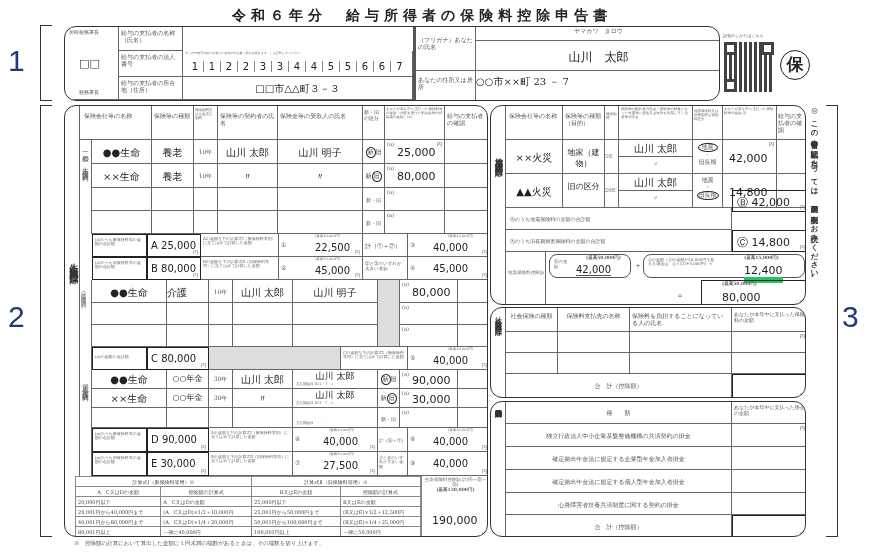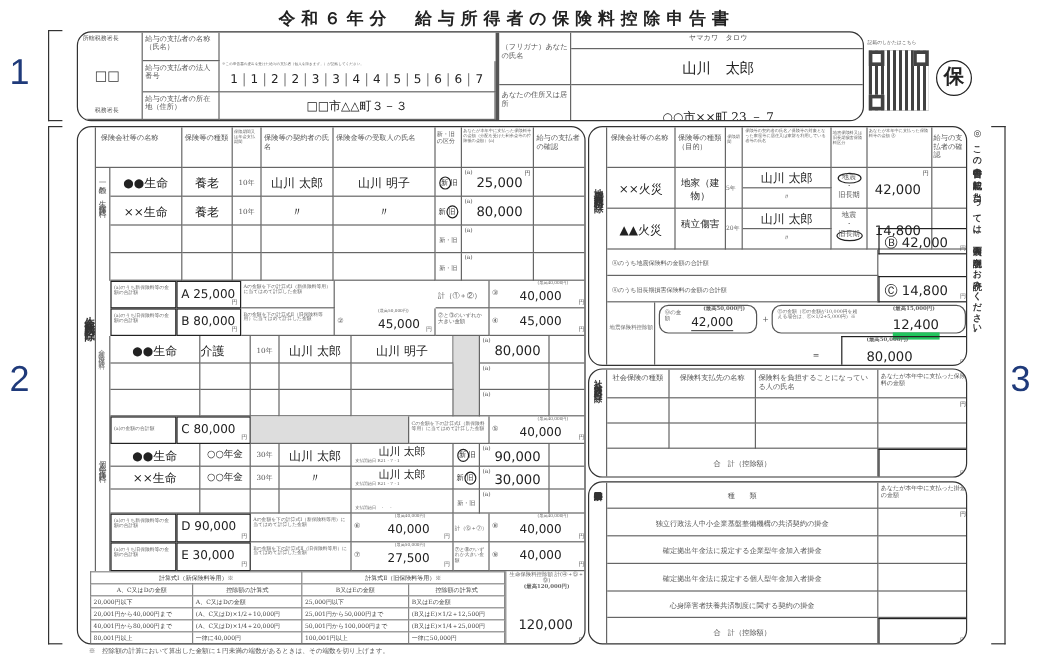--- a/index.html
+++ b/index.html
@@ -71,21 +71,21 @@
   <div class="cell" style="left:118px;top:50px;width:230px;height:23px;text-align:center;padding-top:5px"><span class="hand">□□市△△町３－３</span></div>
   <div style="position:absolute;left:348px;top:0;width:3px;height:73px;background:#555"></div>
   <div class="cell" style="left:351px;top:0;width:60px;height:44px;padding:10px 2px">
       <div class="lbl">（フリガナ）あなたの氏名</div>
     </div>
   <div class="cell" style="left:411px;top:0;width:245px;height:14px;text-align:center;border-right:none"><span class="lbl">ヤマカワ　タロウ</span></div>
   <div class="cell" style="left:411px;top:14px;width:245px;height:30px;text-align:center;padding-top:8px;border-right:none"><span class="hand" style="font-size:12px">山川　太郎</span></div>
   <div class="cell" style="left:351px;top:44px;width:60px;height:29px;padding:6px 2px;border-bottom:none">
       <div class="lbl">あなたの住所又は居所</div>
     </div>
-  <div class="cell" style="left:411px;top:56px;width:245px;height:29px;text-align:center;padding-top:8px;border:none"><span class="hand">○○市××町 23 － 7</span></div>
+  <div class="cell" style="left:411px;top:40px;width:245px;height:29px;text-align:left;padding-top:8px;border:none"><span class="hand">○○市××町 23 － 7</span></div>
 </div>
 
 <div class="abs lbl" style="left:723px;top:34px;font-size:4px">記載のしかたはこちら</div>
 <div class="abs" style="left:724px;top:42px;width:50px;height:50px;background:repeating-linear-gradient(90deg,#222 0 3px,#fff 3px 5px),#222;opacity:.85">
   <div style="position:absolute;left:0;top:0;width:13px;height:13px;border:3px solid #222;background:#fff"></div>
   <div style="position:absolute;right:0;top:0;width:13px;height:13px;border:3px solid #222;background:#fff"></div>
   <div style="position:absolute;left:0;bottom:0;width:13px;height:13px;border:3px solid #222;background:#fff"></div>
 </div>
 <div class="abs" style="left:780px;top:50px;width:30px;height:30px;border:1.5px solid #222;border-radius:50%;text-align:center;line-height:27px;font-size:17px;font-weight:bold;color:#222;font-family:'DejaVu Sans',sans-serif">保</div>
 
@@ -175,20 +175,26 @@
 
   <div class="cell thick" style="left:27px;top:128px;width:55px;height:23px;padding:3px 2px">
       <div class="tiny" style="font-size:4px">(a)のうち新保険料等の金額の合計額</div>
     </div>
   <div class="cell thick" style="left:82px;top:128px;width:54px;height:23px">
       <span class="num" style="position:absolute;left:3px;top:5px;font-size:10px">A <span>25,000</span></span>
       <span class="yen">円</span>
     </div>
   <div class="cell" style="left:136px;top:128px;width:78px;height:23px;padding:3px 2px">
       <div class="tiny" style="font-size:4px">Aの金額を下の計算式Ⅰ（新保険料等用）に当てはめて計算した金額</div>
+    </div>
+  <div class="cell" style="left:214px;top:128px;width:84px;height:23px">
+      <span class="lbl" style="position:absolute;left:2px;top:8px">①</span>
+      <span class="tiny" style="position:absolute;left:36px;top:1px">(最高40,000円)</span>
+      <span class="num" style="position:absolute;left:36px;top:8px;font-size:10px">22,500</span>
+      <span class="yen">円</span>
     </div>
   <div class="cell" style="left:298px;top:128px;width:45px;height:23px;padding-top:8px;padding-left:2px"><span class="lbl">計（①＋②）</span></div>
   <div class="cell" style="left:343px;top:128px;width:81px;height:23px;border-right:none">
       <span class="lbl" style="position:absolute;left:2px;top:8px">③</span>
       <span class="tiny" style="position:absolute;left:40px;top:1px">(最高40,000円)</span>
       <span class="num" style="position:absolute;left:25px;top:8px;font-size:10px">40,000</span>
       <span class="yen">円</span>
     </div>
 
   <div class="cell thick" style="left:27px;top:151px;width:55px;height:23px;padding:3px 2px">
@@ -404,21 +410,21 @@
             <td>一律に40,000円</td>
             <td>100,001円以上</td>
             <td>一律に50,000円</td>
           </tr>
     </tbody>
       </table>
   </div>
   <div style="position:absolute;left:356px;top:370px;width:68px;height:62px;border-left:1px solid #888">
     <div class="tiny" style="font-size:4.5px;text-align:center;padding-top:2px">生命保険料控除額 計(④＋⑤＋⑨)</div>
     <div class="tiny" style="font-size:4.5px;text-align:center;font-weight:bold">(最高120,000円)</div>
-    <div class="num" style="position:absolute;left:10px;top:38px;font-size:11px">120,000</div>
+    <div class="num" style="position:absolute;left:10px;top:38px;font-size:11px">190,000</div>
     <span class="yen">円</span>
   </div>
 </div>
 <div class="abs lbl" style="left:74px;top:540px;font-size:5.5px">※　控除額の計算において算出した金額に１円未満の端数があるときは、その端数を切り上げます。</div>
 
 <div class="box" style="left:490px;top:105px;width:316px;height:200px">
   <div class="vtext" style="position:absolute;left:2px;top:45px;font-size:8px;font-weight:bold;color:#333">地震保険料控除</div>
   <div style="position:absolute;left:14px;top:0;width:1px;height:200px;background:#666"></div>
   <div class="cell" style="left:15px;top:0;width:57px;height:34px;padding:7px 3px">
       <div class="lbl">保険会社等の名称</div>
@@ -454,21 +460,21 @@
         <div class="lbl">旧長期</div>
       </div>
     <div class="cell" style="left:232px;top:34px;width:54px;height:34px">
         <span class="num" style="position:absolute;left:6px;top:12px;font-size:11px">42,000</span>
         <span class="abs" style="right:2px;top:1px;font-size:5px">円</span>
       </div>
     <div class="cell" style="left:286px;top:34px;width:30px;height:34px;border-right:none"></div>
   </div>
   <div>
     <div class="cell" style="left:15px;top:68px;width:57px;height:34px;text-align:center;padding-top:11px"><span class="hand">▲▲火災</span></div>
-    <div class="cell" style="left:72px;top:68px;width:42px;height:34px;text-align:center;padding-top:7px"><span class="hand" style="font-size:8px">積立傷害</span></div>
+    <div class="cell" style="left:72px;top:68px;width:42px;height:34px;text-align:center;padding-top:7px"><span class="hand" style="font-size:8px">旧の区分</span></div>
     <div class="cell" style="left:114px;top:68px;width:14px;height:34px;padding-top:12px"><span class="tiny" style="font-size:5px">20年</span></div>
     <div class="cell" style="left:128px;top:68px;width:74px;height:17px;text-align:center;padding-top:2px"><span class="hand">山川 太郎</span></div>
     <div class="cell" style="left:128px;top:85px;width:74px;height:17px;text-align:center;padding-top:3px"><span class="lbl">〃</span></div>
     <div class="cell" style="left:202px;top:68px;width:30px;height:34px;text-align:center;padding-top:3px">
         <div class="lbl">地震</div>
         <div class="lbl">・</div>
         <div><span class="circle lbl">旧長期</span></div>
       </div>
     <div class="cell" style="left:232px;top:68px;width:54px;height:34px">
         <span class="num" style="position:absolute;left:6px;top:12px;font-size:11px">14,800</span>

